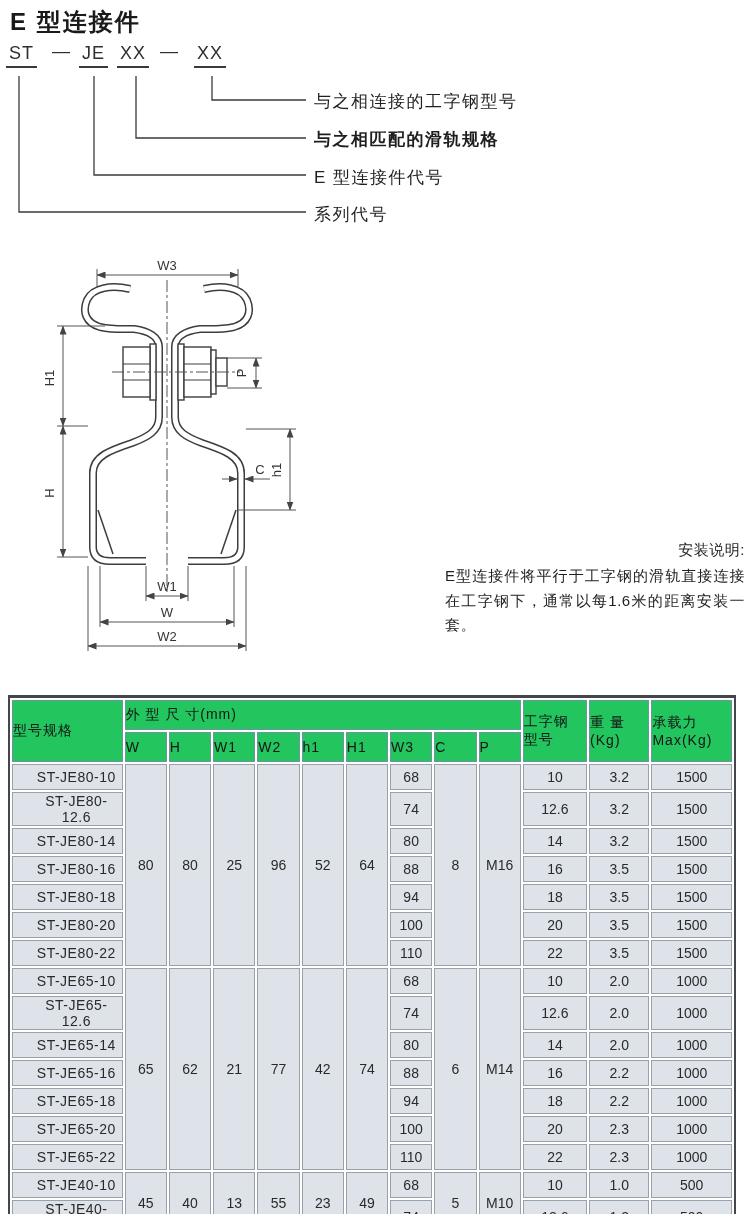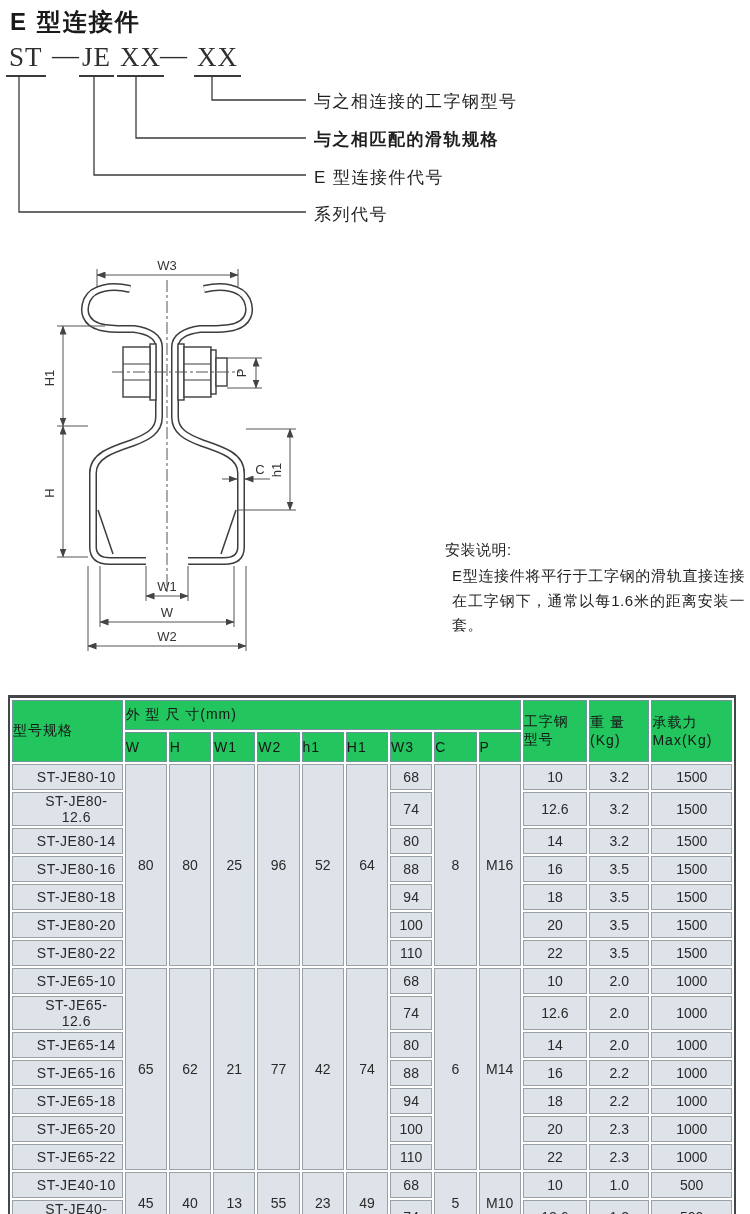--- a/index.html
+++ b/index.html
@@ -5,34 +5,34 @@
   html,body{margin:0;padding:0;}
   body{
     width:750px;height:1214px;background:#ffffff;overflow:hidden;
     font-family:"Liberation Sans","DejaVu Sans",sans-serif;color:#222;
   }
   .top{position:relative;width:606px;height:695px;}
   .page-title{
     position:absolute;left:10px;top:6px;font-size:24px;font-weight:bold;
     letter-spacing:2px;color:#1a1a1a;
   }
-  .mc{position:absolute;top:44px;font-size:27px;color:#2f2f2f;letter-spacing:1px;line-height:1;font-family:Liberation Serif, serif;}
+  .mc{position:absolute;top:44px;font-size:18px;color:#2f2f2f;letter-spacing:1px;line-height:1;}
   .mc.u{border-bottom:2px solid #3a3a3a;padding:0 3px 4px 3px;}
   .mc.d{top:42px;}
   .callout{
     position:absolute;left:314px;font-size:17px;color:#1f1f1f;
     letter-spacing:1.5px;white-space:nowrap;
   }
   .lines-svg,.draw-svg{position:absolute;}
   .notes{
     position:absolute;left:445px;top:538px;width:300px;font-size:15px;
     color:#1f1f1f;line-height:1.62;letter-spacing:0.5px;
   }
-  .notes .nh{margin-bottom:2px;}
-  .notes .nb{text-align:justify;margin-left:7px;}
+  .notes .nh{margin-bottom:2px;text-align:right;}
+  .notes .nb{text-align:justify;}
   table.spec{
     border-collapse:separate;border-spacing:2px;background:#ffffff;
     border:2px solid #43474a;border-top-width:3px;
     margin-left:8px;width:728px;table-layout:fixed;
   }
   table.spec th{
     background:#22c55e;border:1px solid #6f959c;color:#161616;
     font-weight:normal;font-size:14px;height:28px;padding:0;text-align:left;
     letter-spacing:1px;
   }

